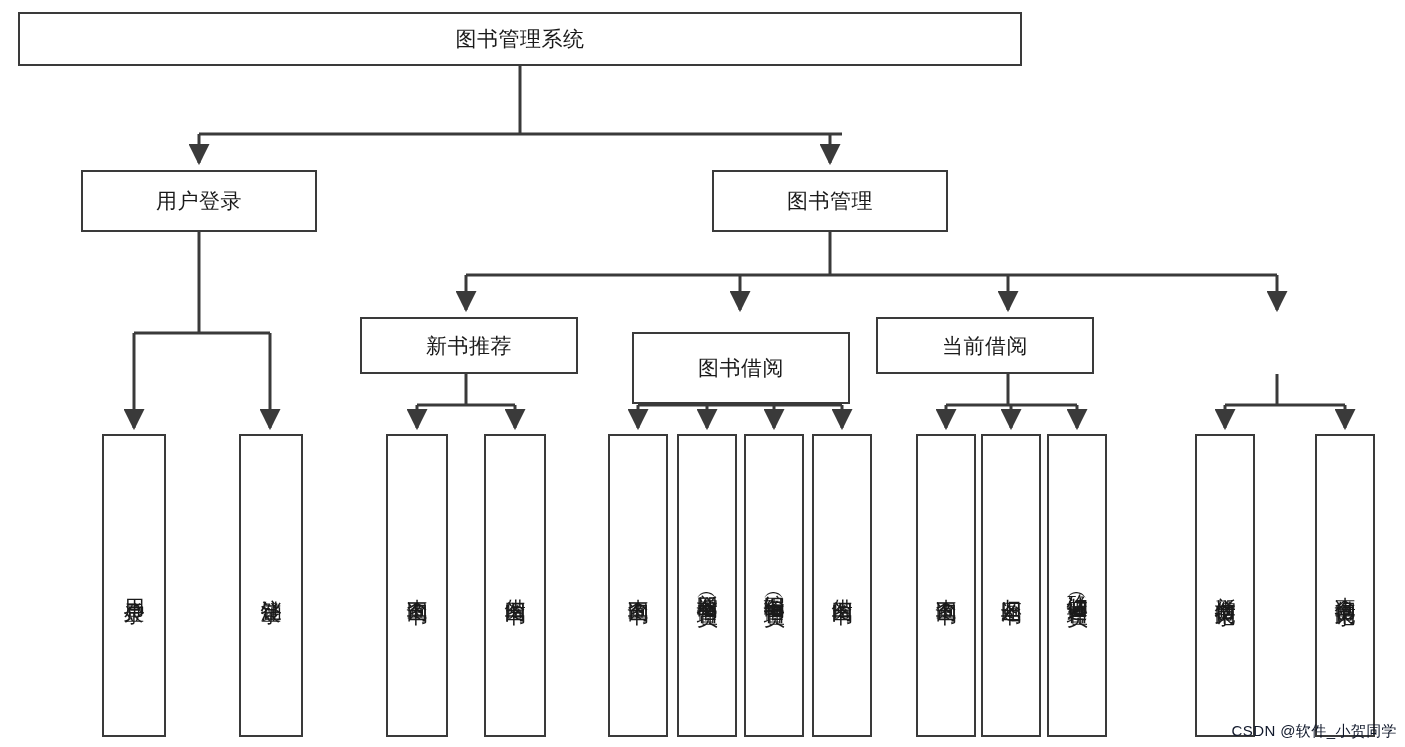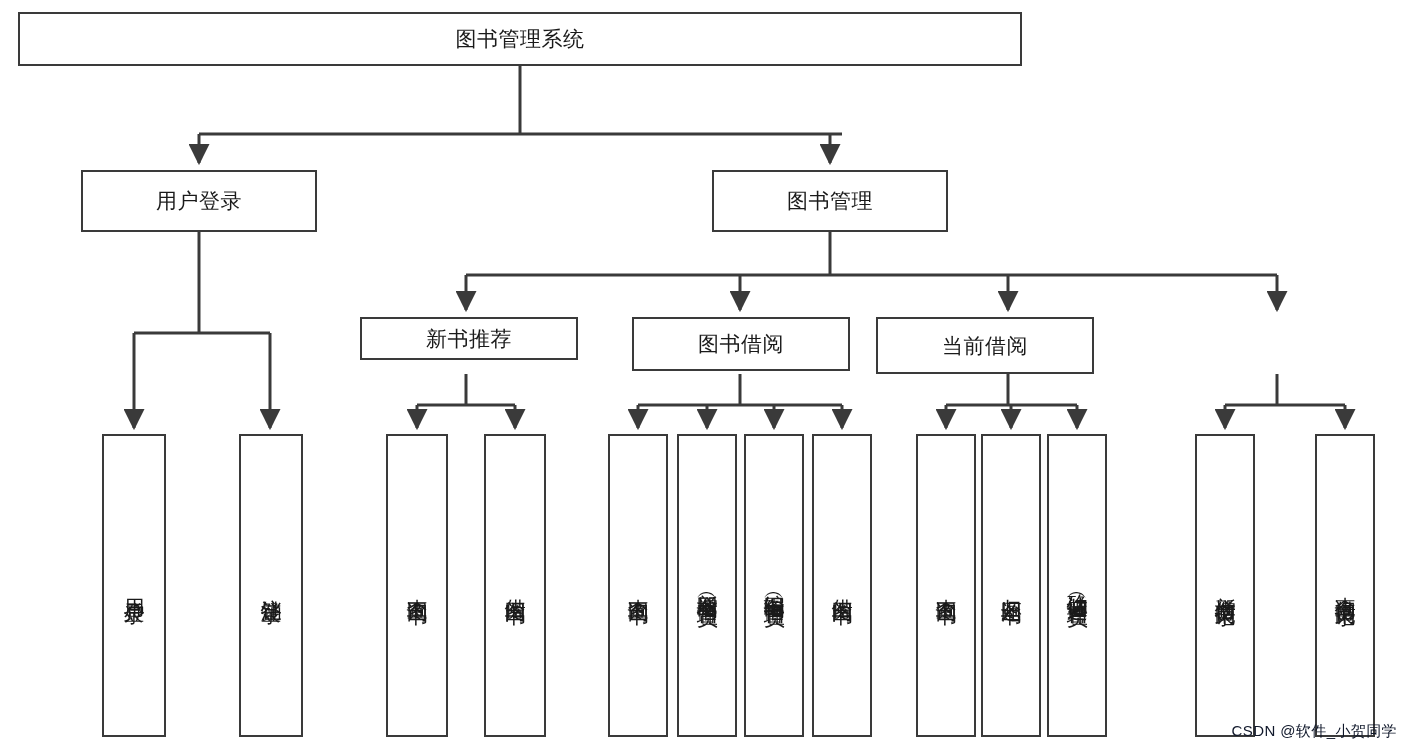--- a/index.html
+++ b/index.html
@@ -128,24 +128,24 @@
     <span class="label">图书管理系统</span>
   </div>
 
   <div class="node horiz" style="left:81px; top:170px; width:236px; height:62px;">
     <span class="label">用户登录</span>
   </div>
   <div class="node horiz" style="left:712px; top:170px; width:236px; height:62px;">
     <span class="label">图书管理</span>
   </div>
 
-  <div class="node horiz" style="left:360px; top:317px; width:218px; height:43px;align-items:center;">
+  <div class="node horiz" style="left:360px; top:317px; width:218px; height:57px;align-items:center;">
     <span class="label">新书推荐</span>
   </div>
-  <div class="node horiz" style="left:632px; top:317px; width:218px; height:54px;">
+  <div class="node horiz" style="left:632px; top:332px; width:218px; height:72px;">
     <span class="label">图书借阅</span>
   </div>
   <div class="node horiz" style="left:876px; top:317px; width:218px; height:57px;">
     <span class="label">当前借阅</span>
   </div>
 
   <div class="node vert" style="left:102px; top:434px; width:64px; height:303px;">
     <span class="label">用户登录</span>
   </div>
   <div class="node vert" style="left:239px; top:434px; width:64px; height:303px;">

